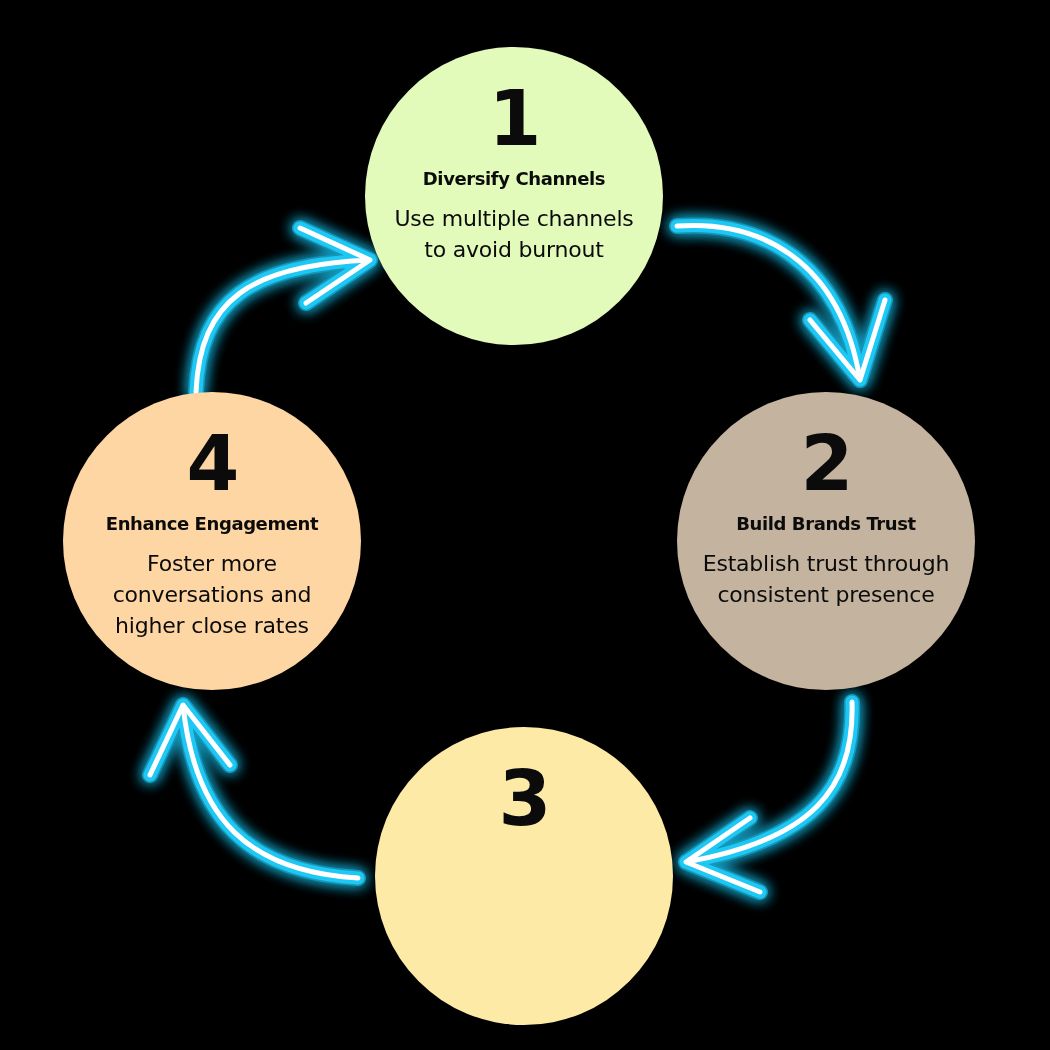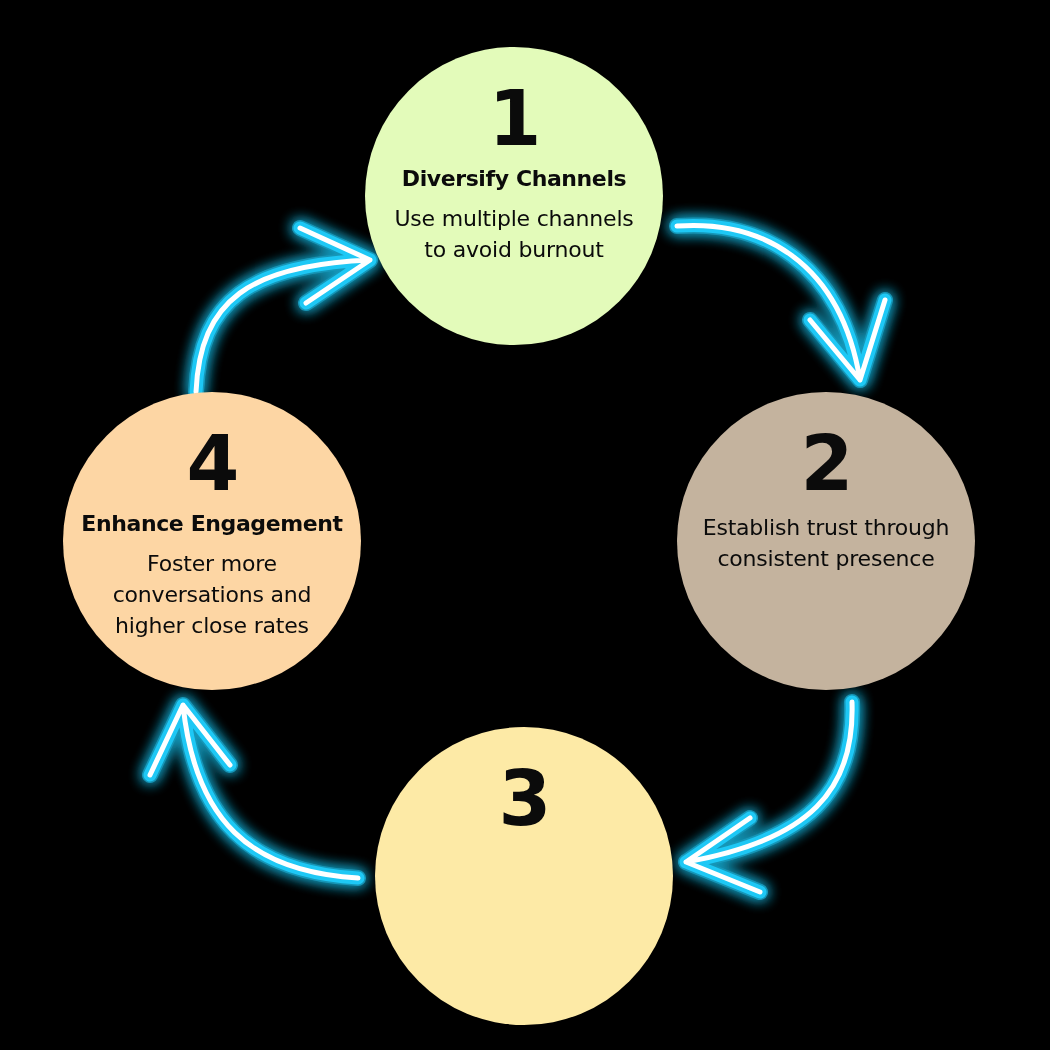--- a/index.html
+++ b/index.html
@@ -5,21 +5,21 @@
   html, body { margin:0; padding:0; background:#000; }
   body { width:1050px; height:1050px; position:relative; overflow:hidden;
          font-family:"Liberation Sans","DejaVu Sans",sans-serif; }
   #arrows { position:absolute; left:0; top:0; width:1050px; height:1050px; }
   .circle { position:absolute; width:298px; height:298px; border-radius:50%;
             display:flex; flex-direction:column; align-items:center; text-align:center;
             color:#0b0b0b; box-sizing:border-box; }
   .circle .num { font-family:"DejaVu Sans",sans-serif; font-weight:bold;
                  font-size:76px; line-height:76px; margin-top:34px; letter-spacing:-2px; }
   .circle .title { font-family:"DejaVu Sans",sans-serif; font-weight:bold;
-                   font-size:22px; line-height:28px; margin-top:8px; white-space:nowrap;
+                   font-size:18px; line-height:28px; margin-top:8px; white-space:nowrap;
                    letter-spacing:-0.4px; }
   .circle .desc { font-family:"DejaVu Sans",sans-serif; font-size:22px; line-height:31px;
                   margin-top:10px; white-space:pre-line; letter-spacing:-0.2px; }
   #c1 { left:365px; top:47px; background:#e3fbba; }
   #c2 { left:677px; top:392px; background:#c4b39e; }
   #c3 { left:375px; top:727px; background:#fdeaa6; }
   #c4 { left:63px;  top:392px; background:#fdd6a4; }
   #c3 .title { font-size:21.5px; }
   #c3 .desc { font-size:19.5px; line-height:29px; }
   #c4 .desc { line-height:31px; }
@@ -66,20 +66,21 @@
 
 <div class="circle" id="c1" style="background: rgb(227, 251, 186);">
   <div class="num">1</div>
   <div class="title">Diversify Channels</div>
   <div class="desc">Use multiple channels
 to avoid burnout</div>
 </div>
 
 <div class="circle" id="c2" style="background: rgb(196, 179, 158);">
   <div class="num">2</div>
+  <div class="title">Build Brands Trust</div>
   <div class="desc">Establish trust through
 consistent presence</div>
 </div>
 
 <div class="circle" id="c3" style="background: rgb(253, 234, 166);">
   <div class="num">3</div>
 </div>
 
 <div class="circle" id="c4" style="background: rgb(253, 214, 164);">
   <div class="num">4</div>

